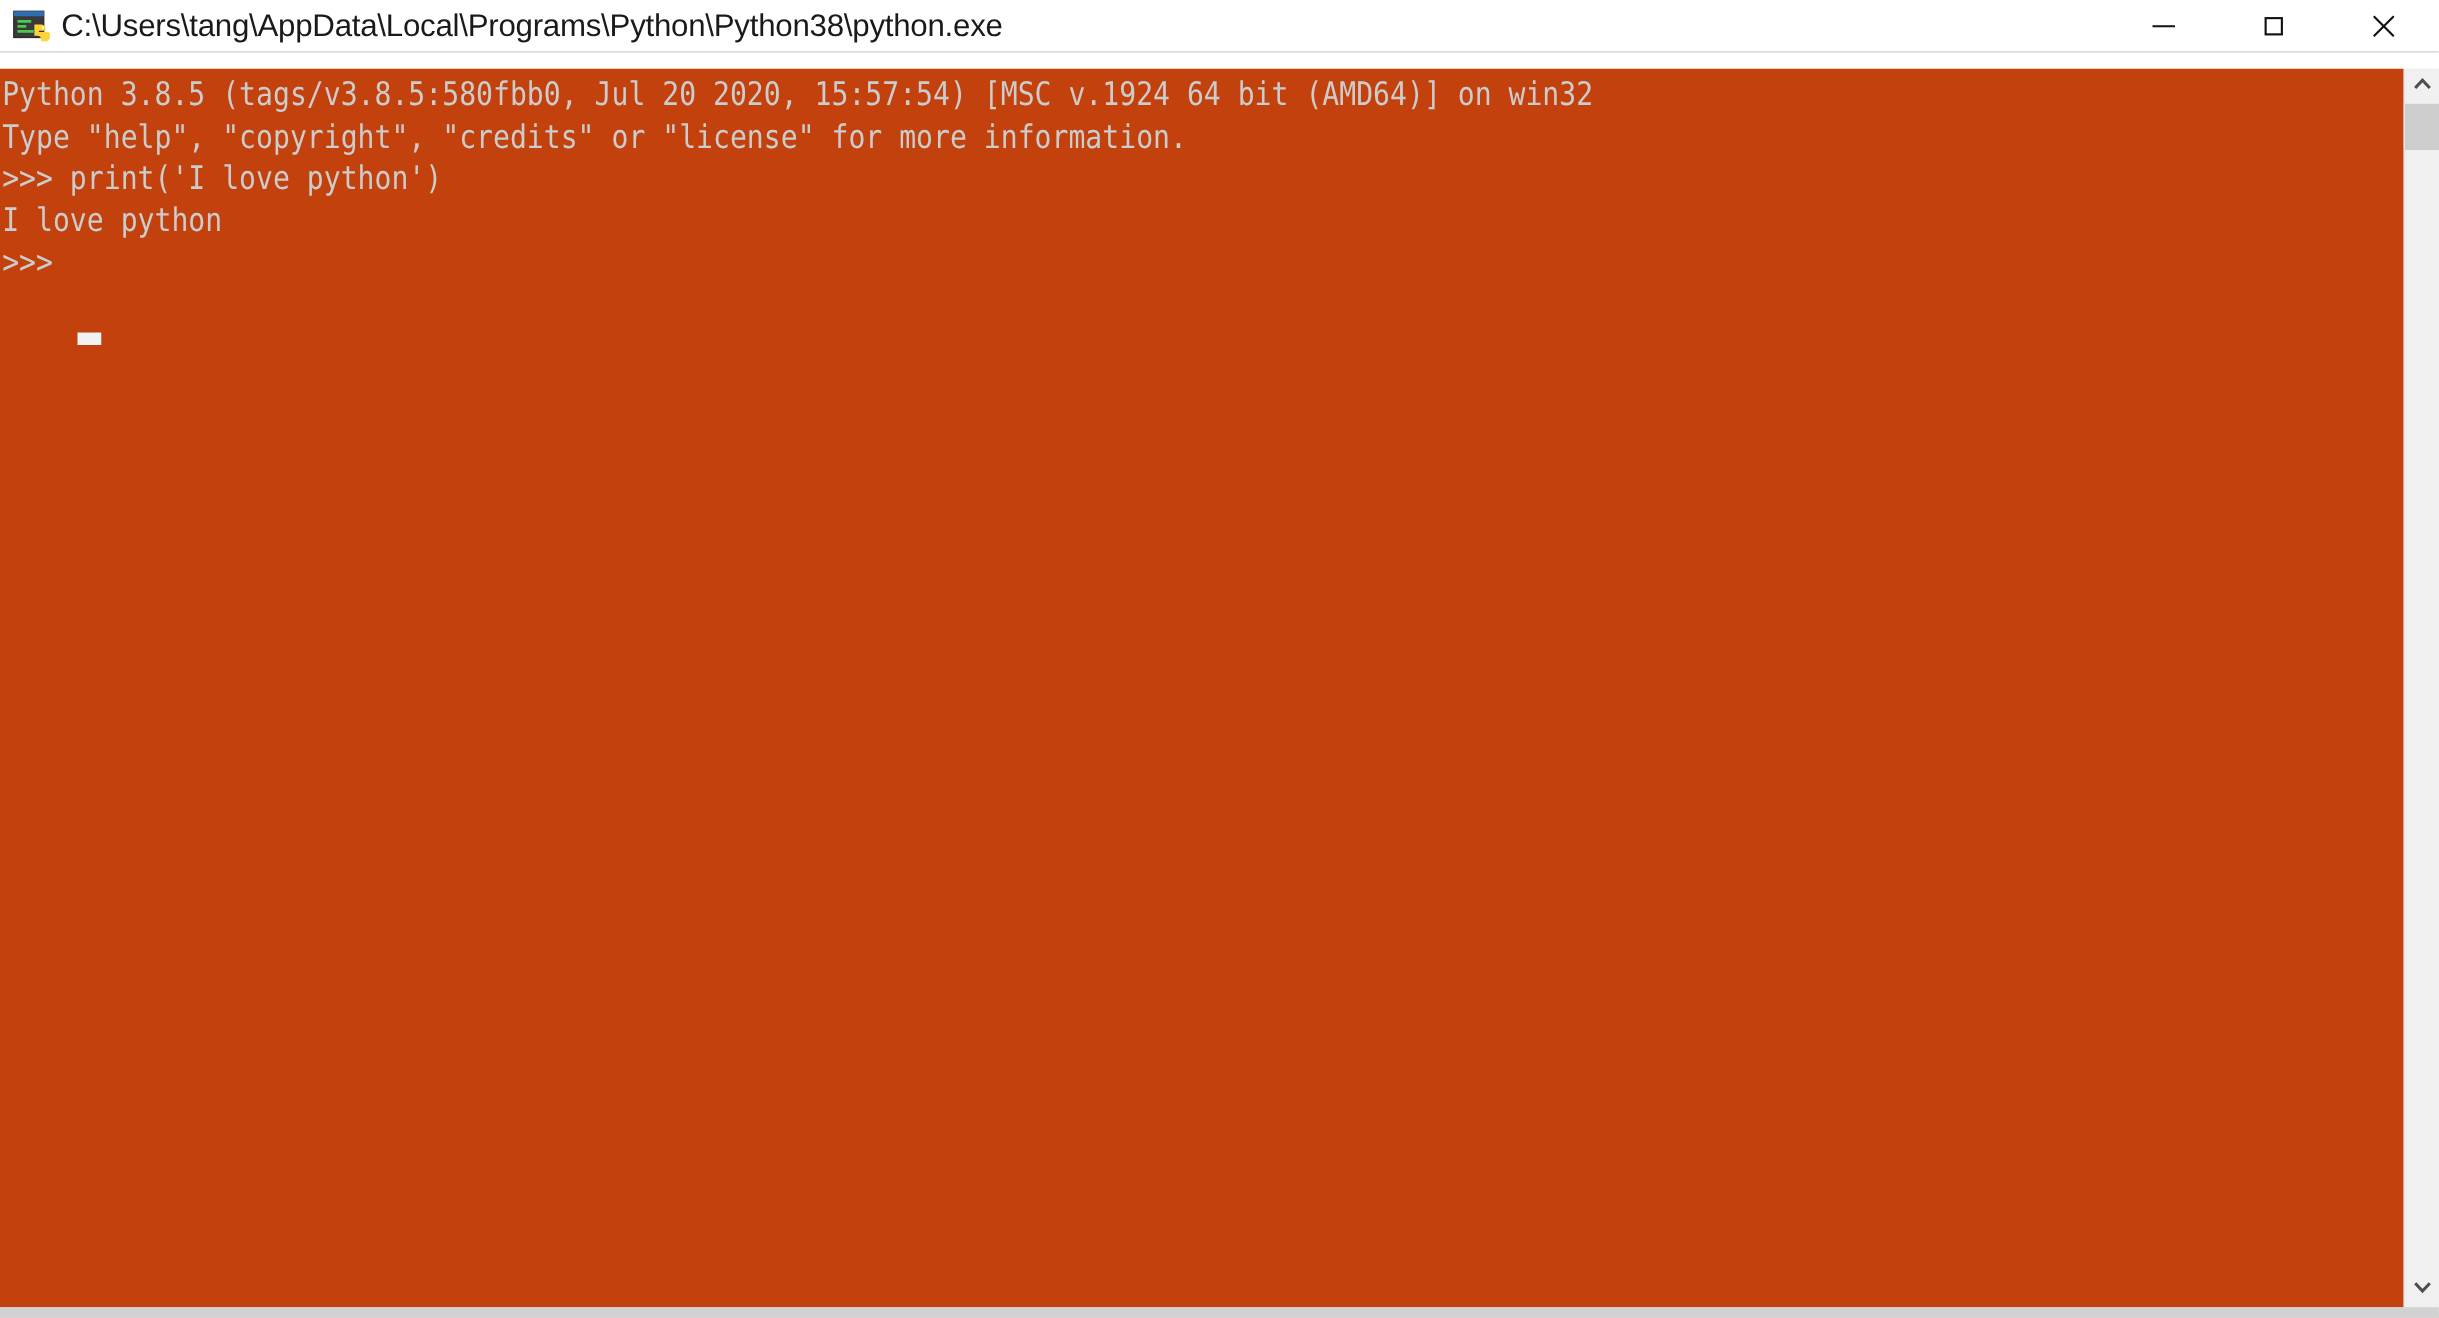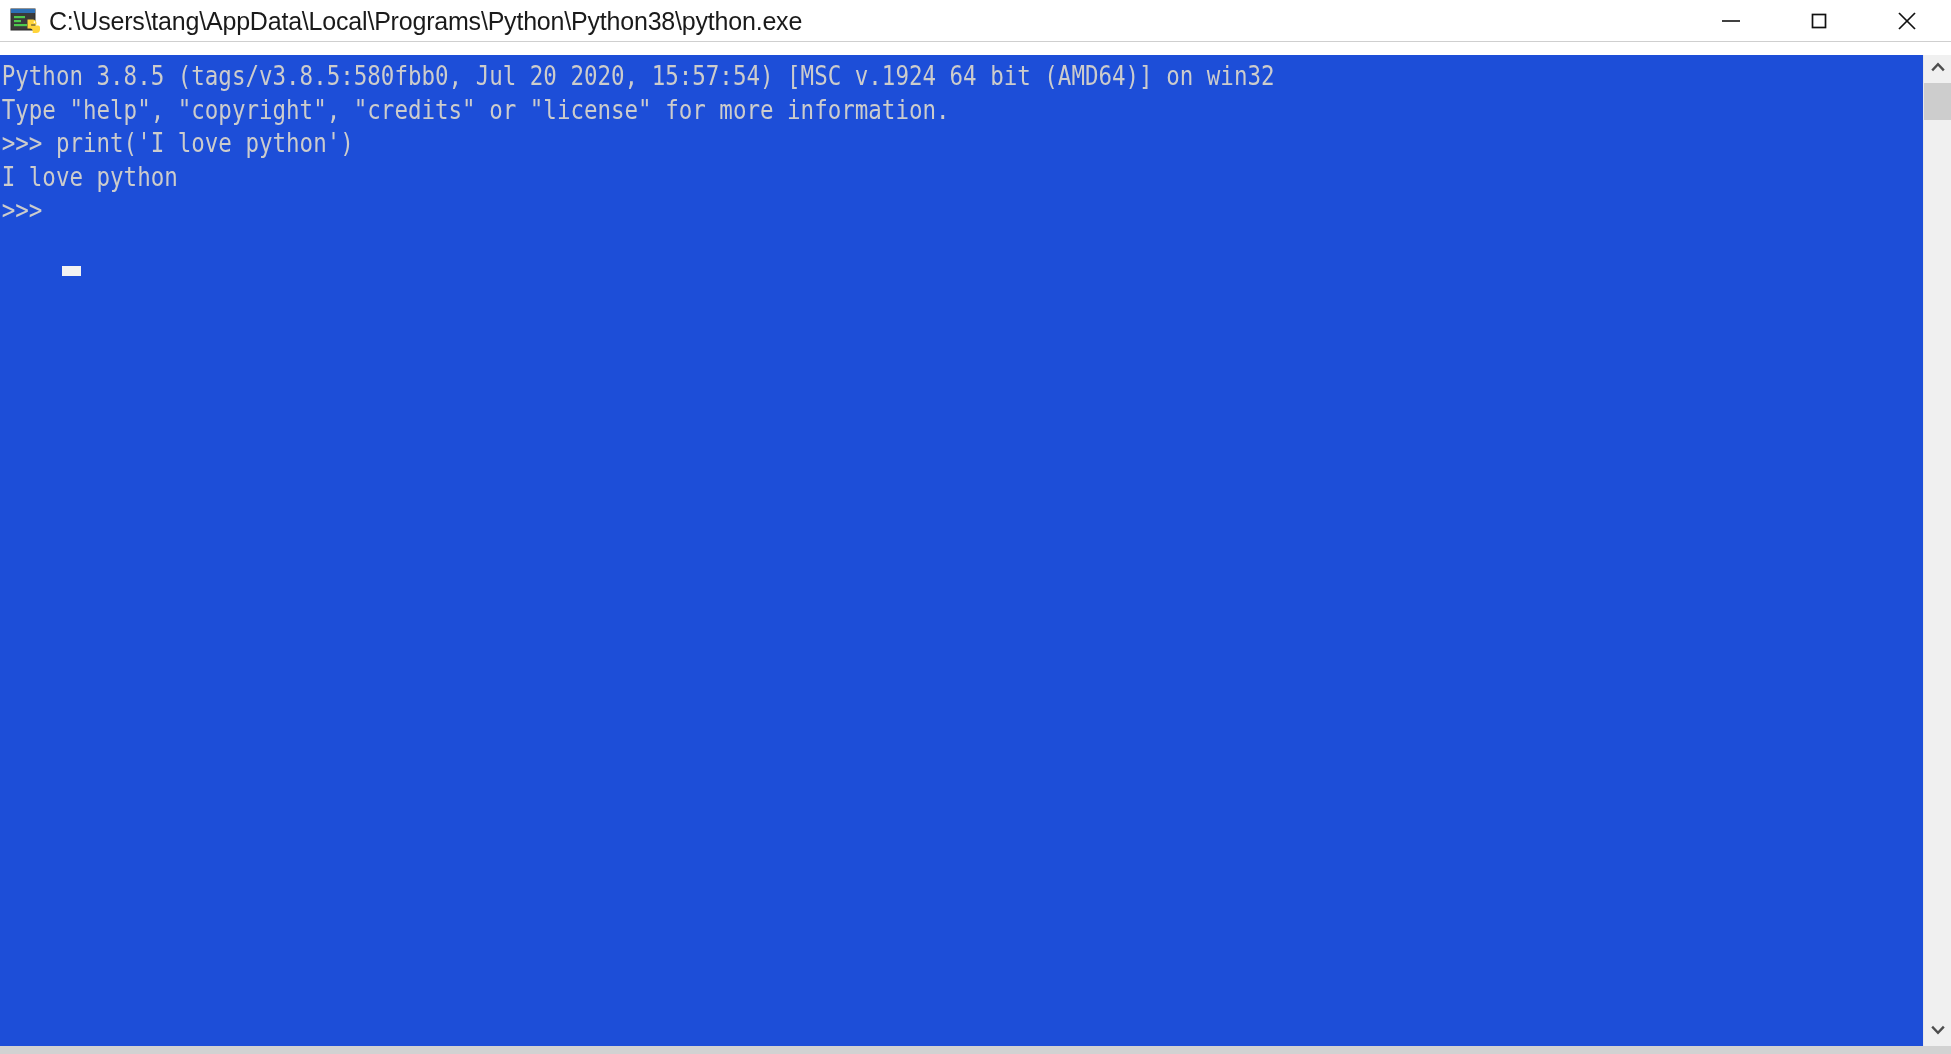--- a/index.html
+++ b/index.html
@@ -77,21 +77,21 @@
   }
   .win-btn svg { display: block; }
 
   
   #console-area {
     position: absolute;
     left: 0;
     top: 55px;
     width: 1923px;
     height: 991px;
-    background: #1d4ed8;
+    background: #c2410c;
     overflow: hidden;
   }
 
   #console-text {
     position: absolute;
     left: 0;
     top: 0;
     margin: 0;
     padding: 5px 0 0 2px;
     font-family: "DejaVu Sans Mono", "Liberation Mono", monospace;

